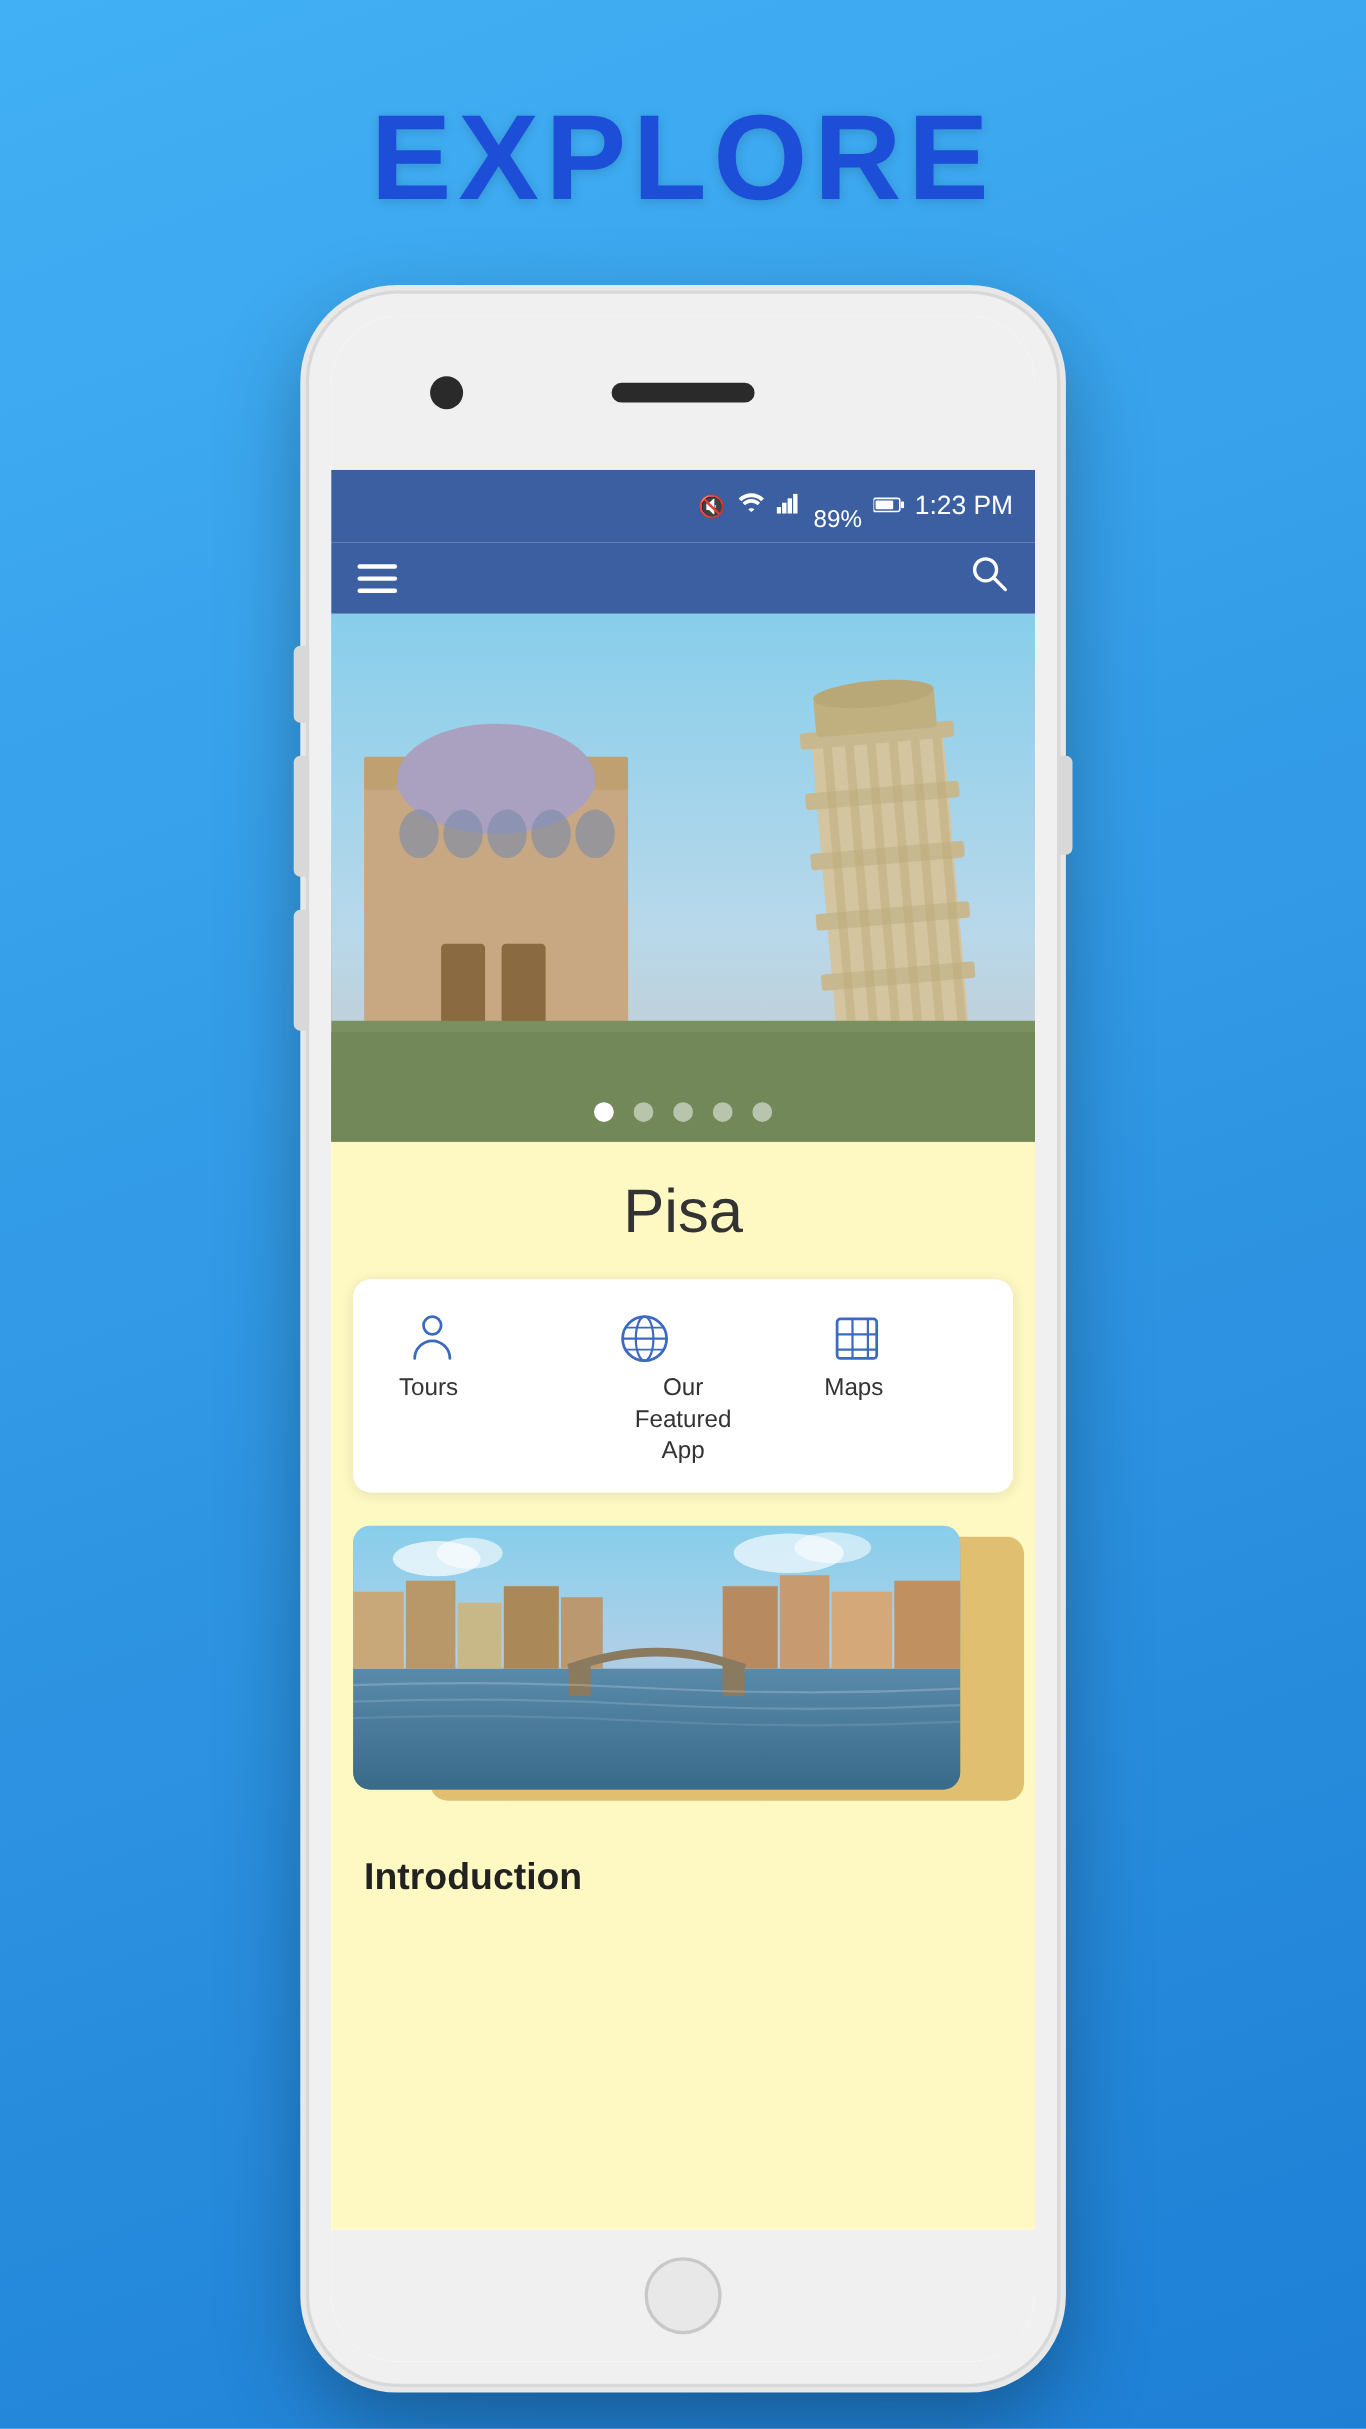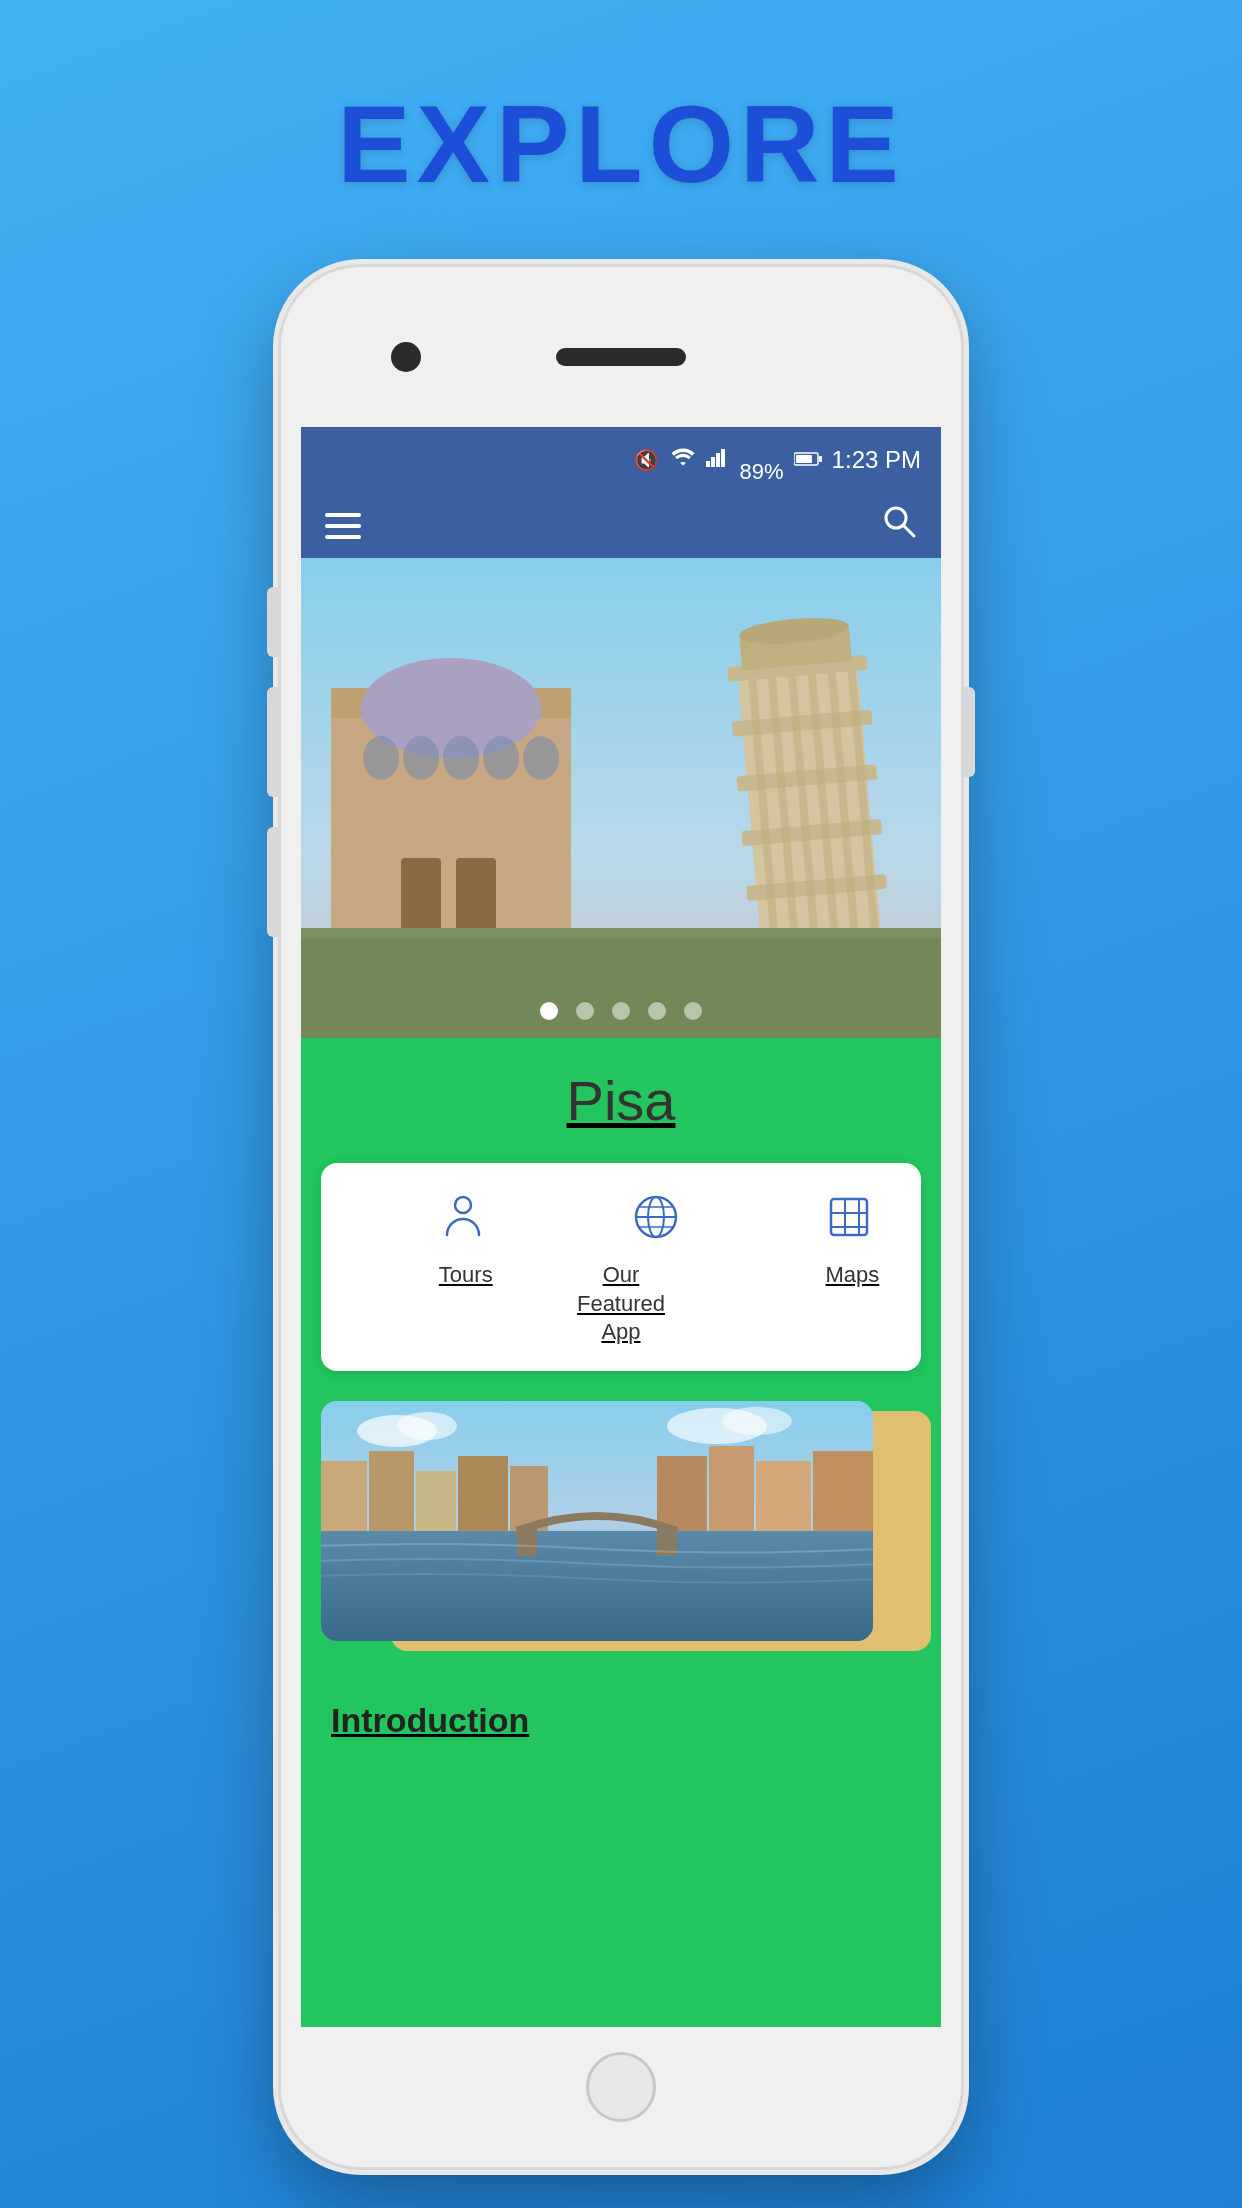--- a/index.html
+++ b/index.html
@@ -249,25 +249,24 @@
       border-radius: 50%;
       background: rgba(255,255,255,0.5);
     }
 
     .dot.active {
       background: #fff;
     }
 
     
     .content-area {
-      background: #22c55e;
+      background: #fef9c3;
       flex: 1;
       padding: 30px 20px 20px;
       overflow: hidden;
-      text-decoration: underline;
     }
 
     .city-name {
       text-align: center;
       font-size: 56px;
       font-weight: 400;
       color: #333;
       margin-bottom: 30px;
     }
 
@@ -278,22 +277,21 @@
       box-shadow: 0 2px 12px rgba(0,0,0,0.1);
       padding: 24px 10px;
       display: flex;
       justify-content: space-around;
       margin-bottom: 30px;
     }
 
     .action-item {
       display: flex;
       flex-direction: column;
-      align-items: flex-end;
-      gap: 14px;
+      align-items: flex-start;
       width: 130px;
     }
 
     .action-icon {
       width: 60px;
       height: 60px;
       display: flex;
       align-items: center;
       justify-content: center;
     }

